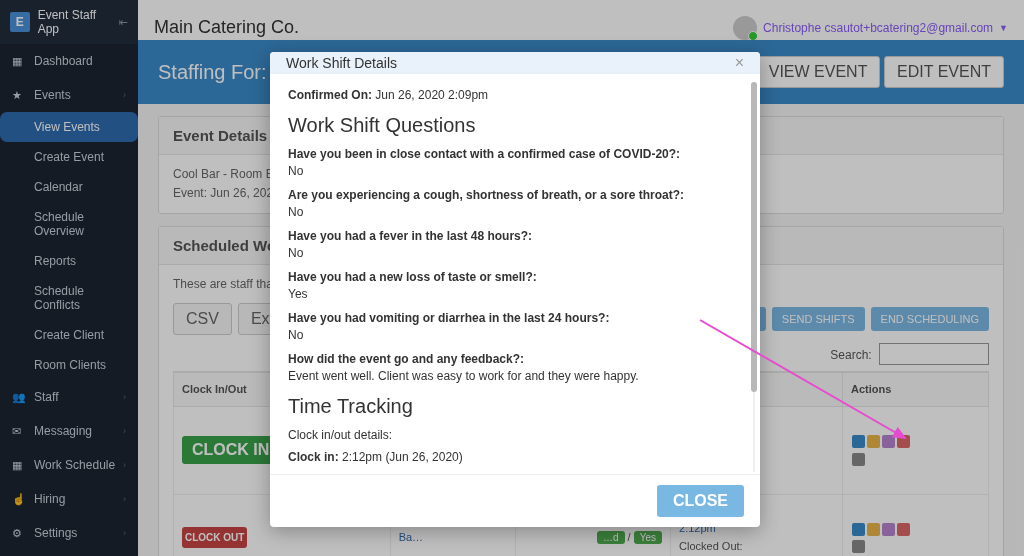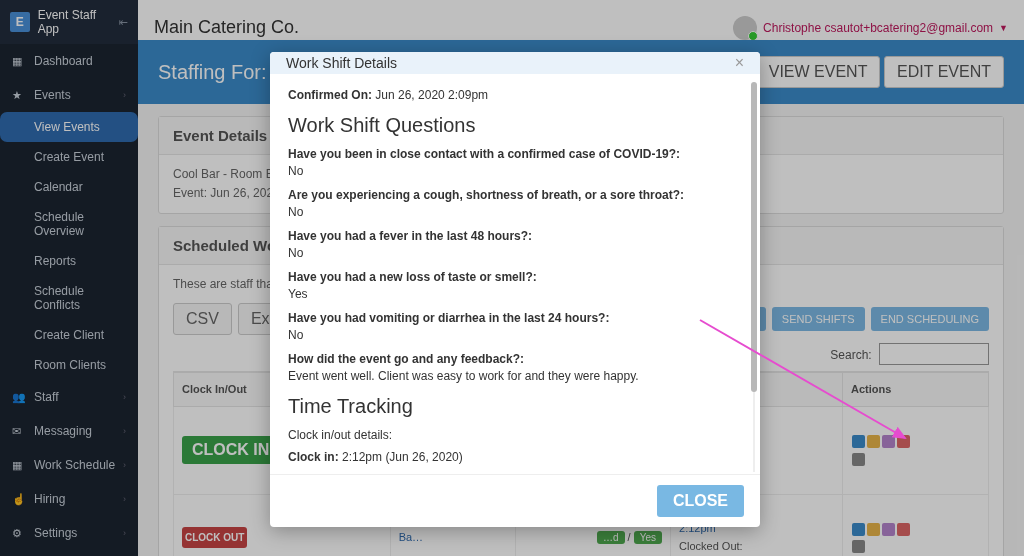--- a/index.html
+++ b/index.html
@@ -8,21 +8,21 @@
 .sidebar-logo { display: flex; align-items: center; padding: 8px 10px; background: #222d3d; color: #fff; font-size: 12px; }
 .logo-badge { width: 20px; height: 20px; background: #4a90d9; color: #fff; display: flex; align-items: center; justify-content: center; border-radius: 2px; margin-right: 8px; font-weight: bold; }
 .logo-collapse { margin-left: auto; font-size: 11px; color: #8893a3; }
 .nav-item { display: flex; align-items: center; padding: 10px 12px; font-size: 12px; color: #c9d1da; cursor: pointer; }
 .nav-item .ico { width: 14px; margin-right: 8px; font-size: 11px; }
 .nav-item .chev { margin-left: auto; font-size: 9px; color: #667; }
 .nav-sub { padding: 8px 12px 8px 34px; font-size: 12px; color: #c9d1da; cursor: pointer; border-radius: 7px; }
 .nav-sub.active { background: #2f6baf; color: #fff; }
 .topbar { position: absolute; left: 138px; top: 0; right: 0; height: 56px; background: #fff; display: flex; align-items: center; padding: 0 16px; border-bottom: 1px solid #e0e0e0; }
 .company-name { font-size: 18px; font-weight: 500; color: #333; }
-.topbar-right { margin-left: auto; display: flex; align-items: center; font-size: 12px; color: #be185d; }
+.topbar-right { margin-left: auto; display: flex; align-items: center; font-size: 12px; color: #8b5cf6; }
 .avatar { width: 24px; height: 24px; border-radius: 50%; background: #ccc; margin-right: 6px; position: relative; }
 .avatar::after { content: ''; position: absolute; bottom: -1px; right: -1px; width: 8px; height: 8px; background: #3c3; border-radius: 50%; border: 1px solid #fff; }
 .content { position: absolute; left: 138px; top: 40px; right: 0; bottom: 0; overflow: hidden; }
 .banner { background: #3b8bca; color: #fff; padding: 16px 20px; display: flex; align-items: center; }
 .banner-title { font-size: 20px; font-weight: 500; }
 .banner-btns { margin-left: auto; }
 .btn { display: inline-block; padding: 6px 12px; font-size: 16px; border-radius: 3px; cursor: pointer; border: 1px solid #ccc; background: #fff; color: #555; font-weight: 500; }
 .btn-light { background: #f6f6f6; border: 1px solid #ccc; color: #666; }
 .panel { margin: 12px 20px; background: #fff; border: 1px solid #ddd; border-radius: 3px; }
 .panel-head { background: #f7f7f7; padding: 10px 14px; font-size: 15px; font-weight: 600; color: #555; border-bottom: 1px solid #e5e5e5; }
@@ -193,21 +193,21 @@
 <div class="modal-backdrop"></div>
 <div class="modal">
   <div class="modal-header">
     <span>Work Shift Details</span>
     <span class="modal-close">×</span>
   </div>
   <div class="modal-body">
     <div class="conf"><b>Confirmed On:</b> <span>Jun 26, 2020 2:09pm</span></div>
     <h2>Work Shift Questions</h2>
     <div id="qa">
-        <div class="q">Have you been in close contact with a confirmed case of COVID-19?:</div>
+        <div class="q">Have you been in close contact with a confirmed case of COVID-20?:</div>
         <div class="a">No</div>
         <div class="q">Are you experiencing a cough, shortness of breath, or a sore throat?:</div>
         <div class="a">No</div>
         <div class="q">Have you had a fever in the last 48 hours?:</div>
         <div class="a">No</div>
         <div class="q">Have you had a new loss of taste or smell?:</div>
         <div class="a">Yes</div>
         <div class="q">Have you had vomiting or diarrhea in the last 24 hours?:</div>
         <div class="a">No</div>
         <div class="q">How did the event go and any feedback?:</div>

